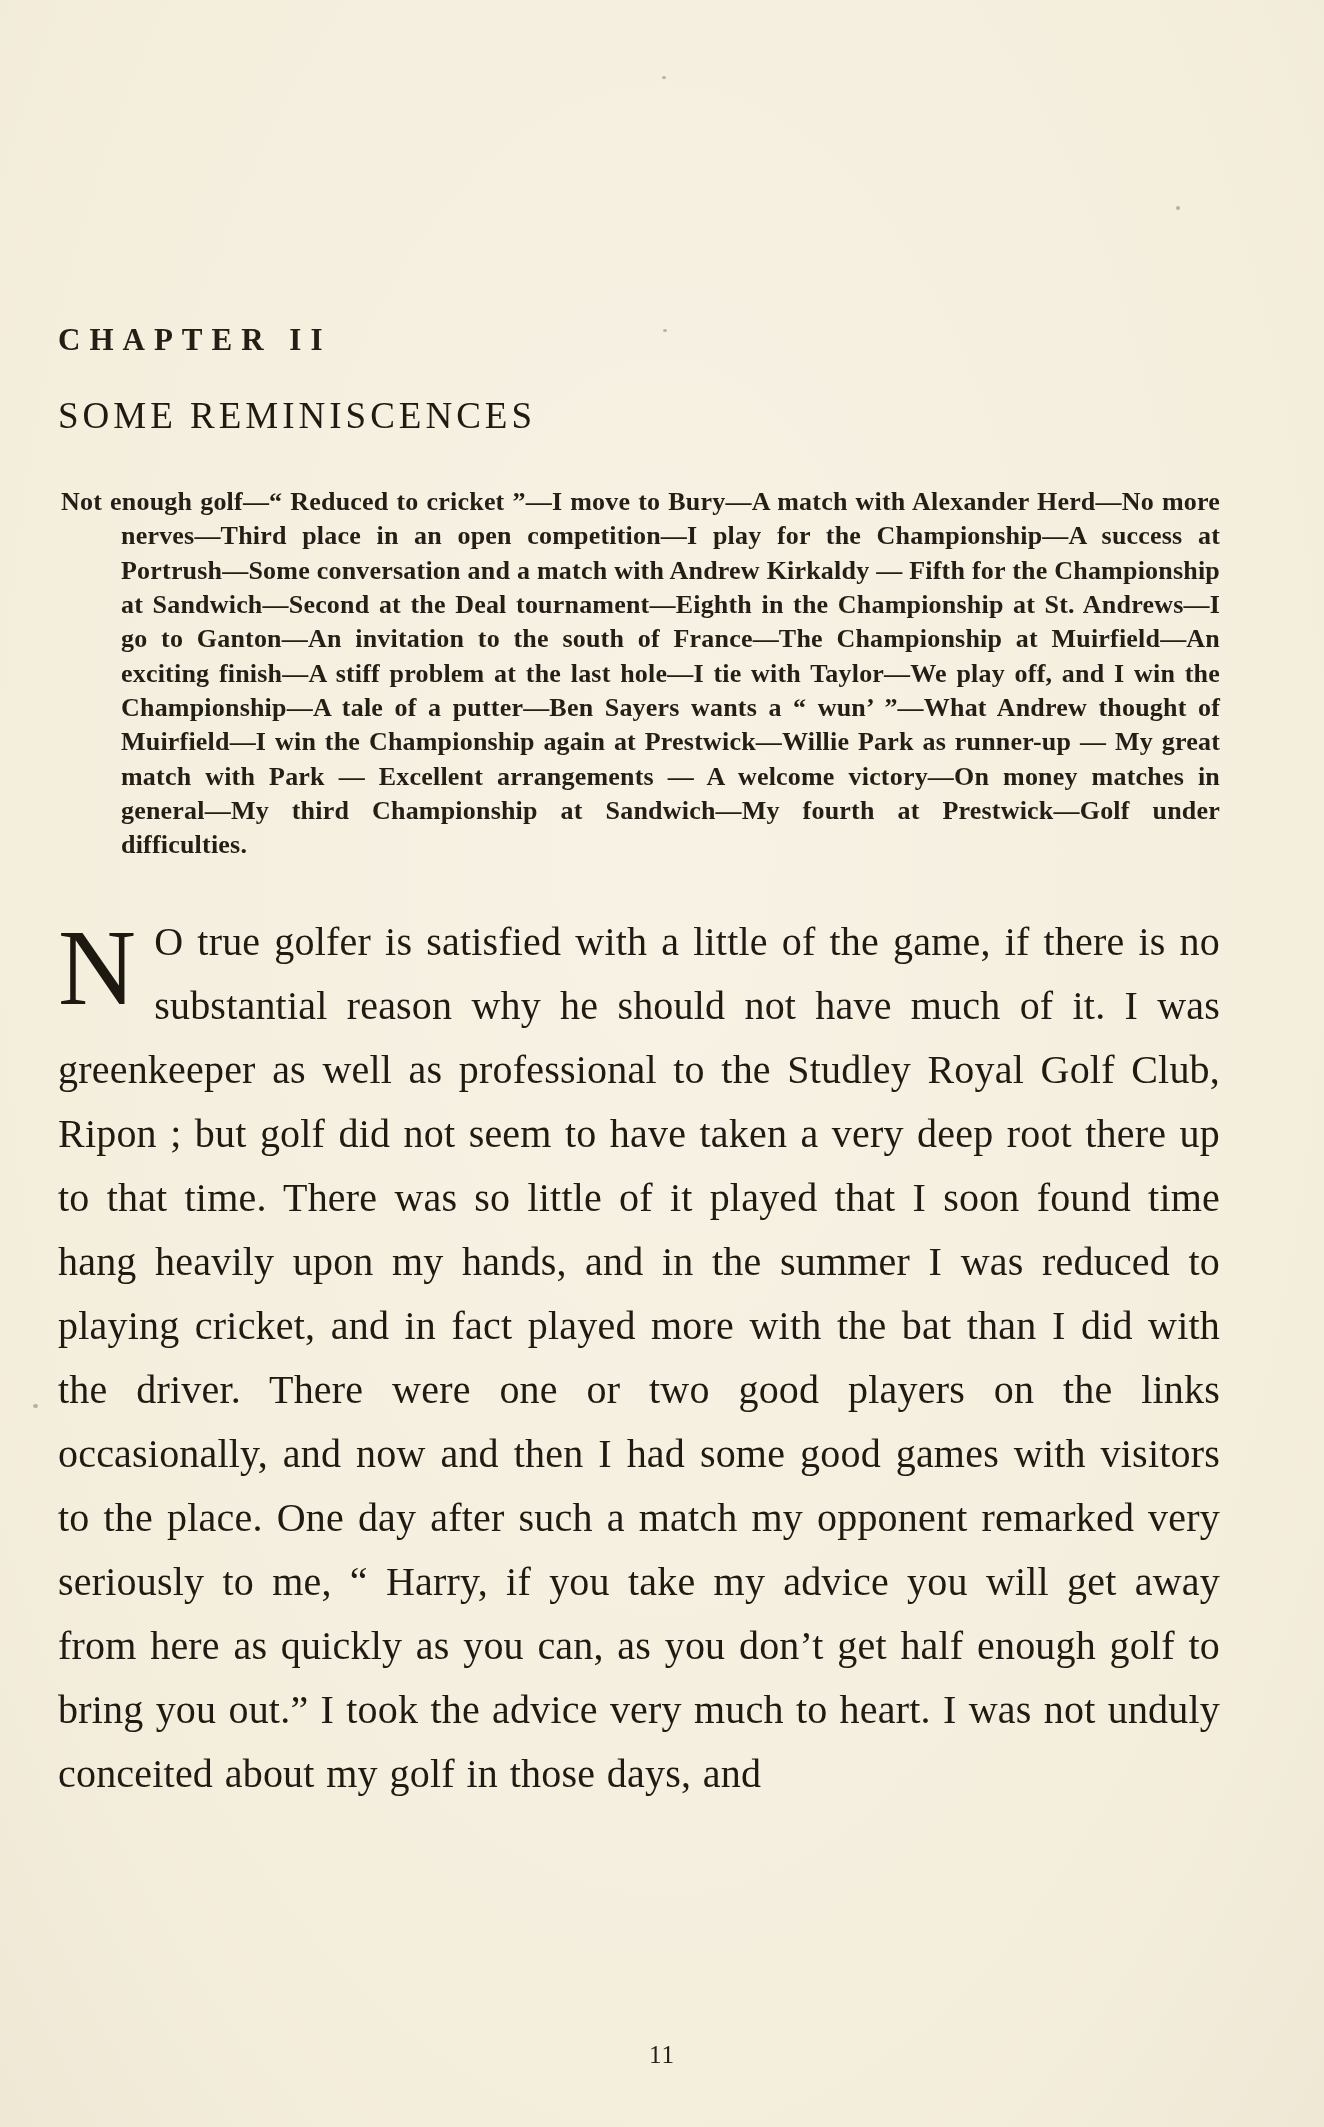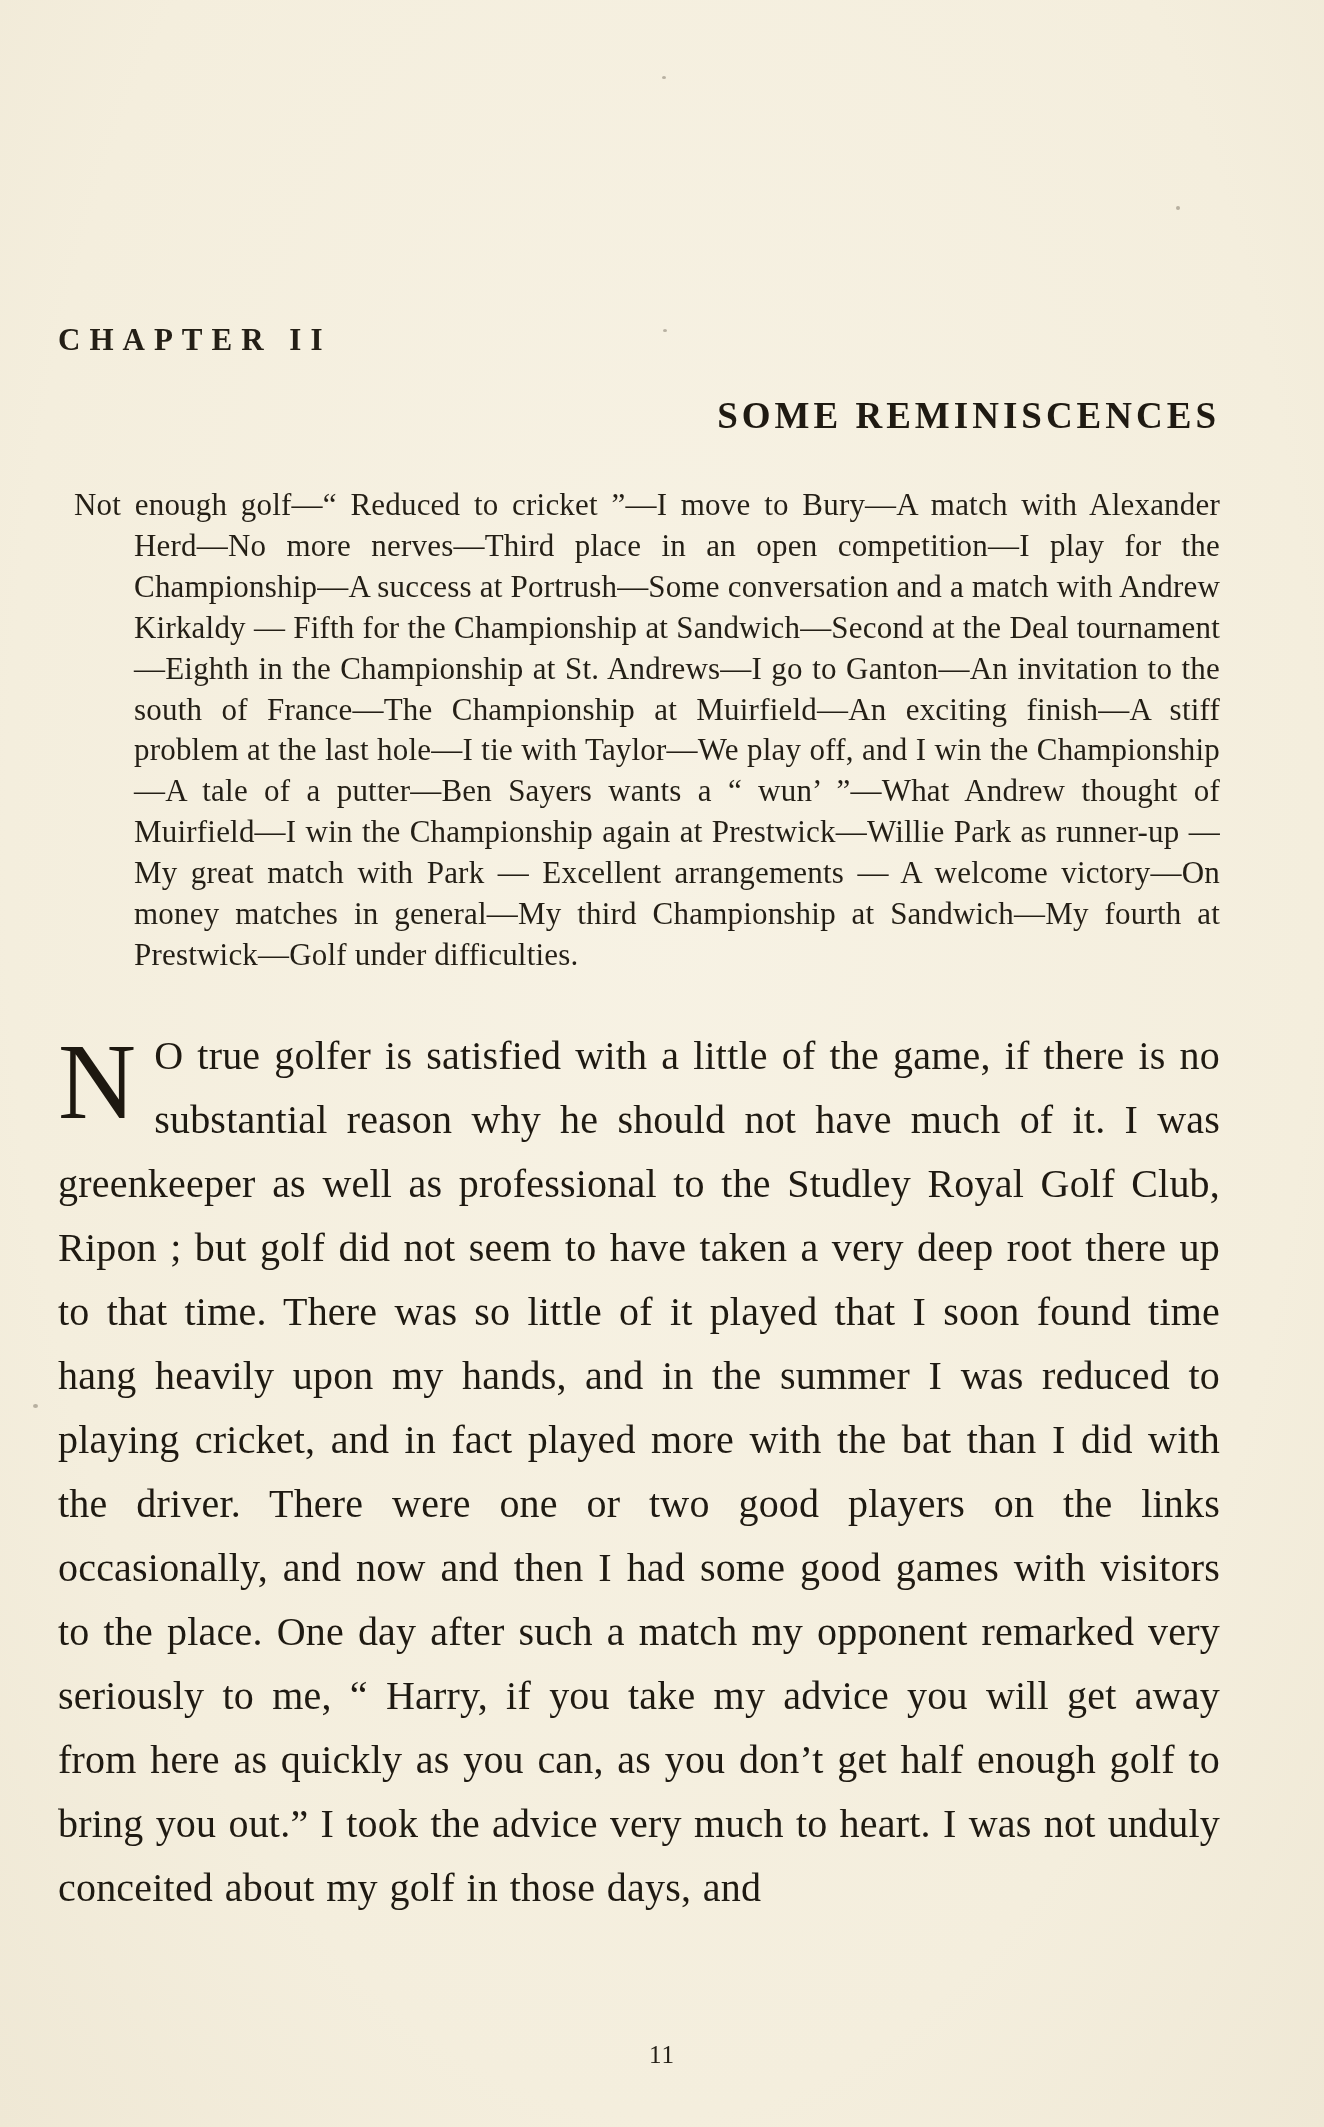--- a/index.html
+++ b/index.html
@@ -24,35 +24,36 @@
   .chapter-heading {
     margin: 0 0 36px 0;
     text-align: left;
     font-size: 31px;
     font-weight: 600;
     letter-spacing: 9px;
     color: #241f16;
   }
   .chapter-title {
     margin: 0 0 48px 0;
-    text-align: right;
+    text-align: left;
     font-size: 37px;
-    font-weight: 700;
+    font-weight: 400;
     letter-spacing: 4px;
     color: #1f1a12;
   }
   .synopsis {
-    margin: 0 0 48px 16px;
-    font-size: 31px;
+    margin: 0 0 48px 3px;
+    font-size: 26px;
     line-height: 1.32;
     text-align: justify;
     padding-left: 60px;
     text-indent: -60px;
     letter-spacing: 0.2px;
     color: #241f16;
+    font-weight: bold;
   }
   .body-text {
     margin: 0;
     font-size: 40px;
     line-height: 64px;
     text-align: justify;
     letter-spacing: 0.2px;
     word-spacing: 1.5px;
     color: #1f1a12;
   }

